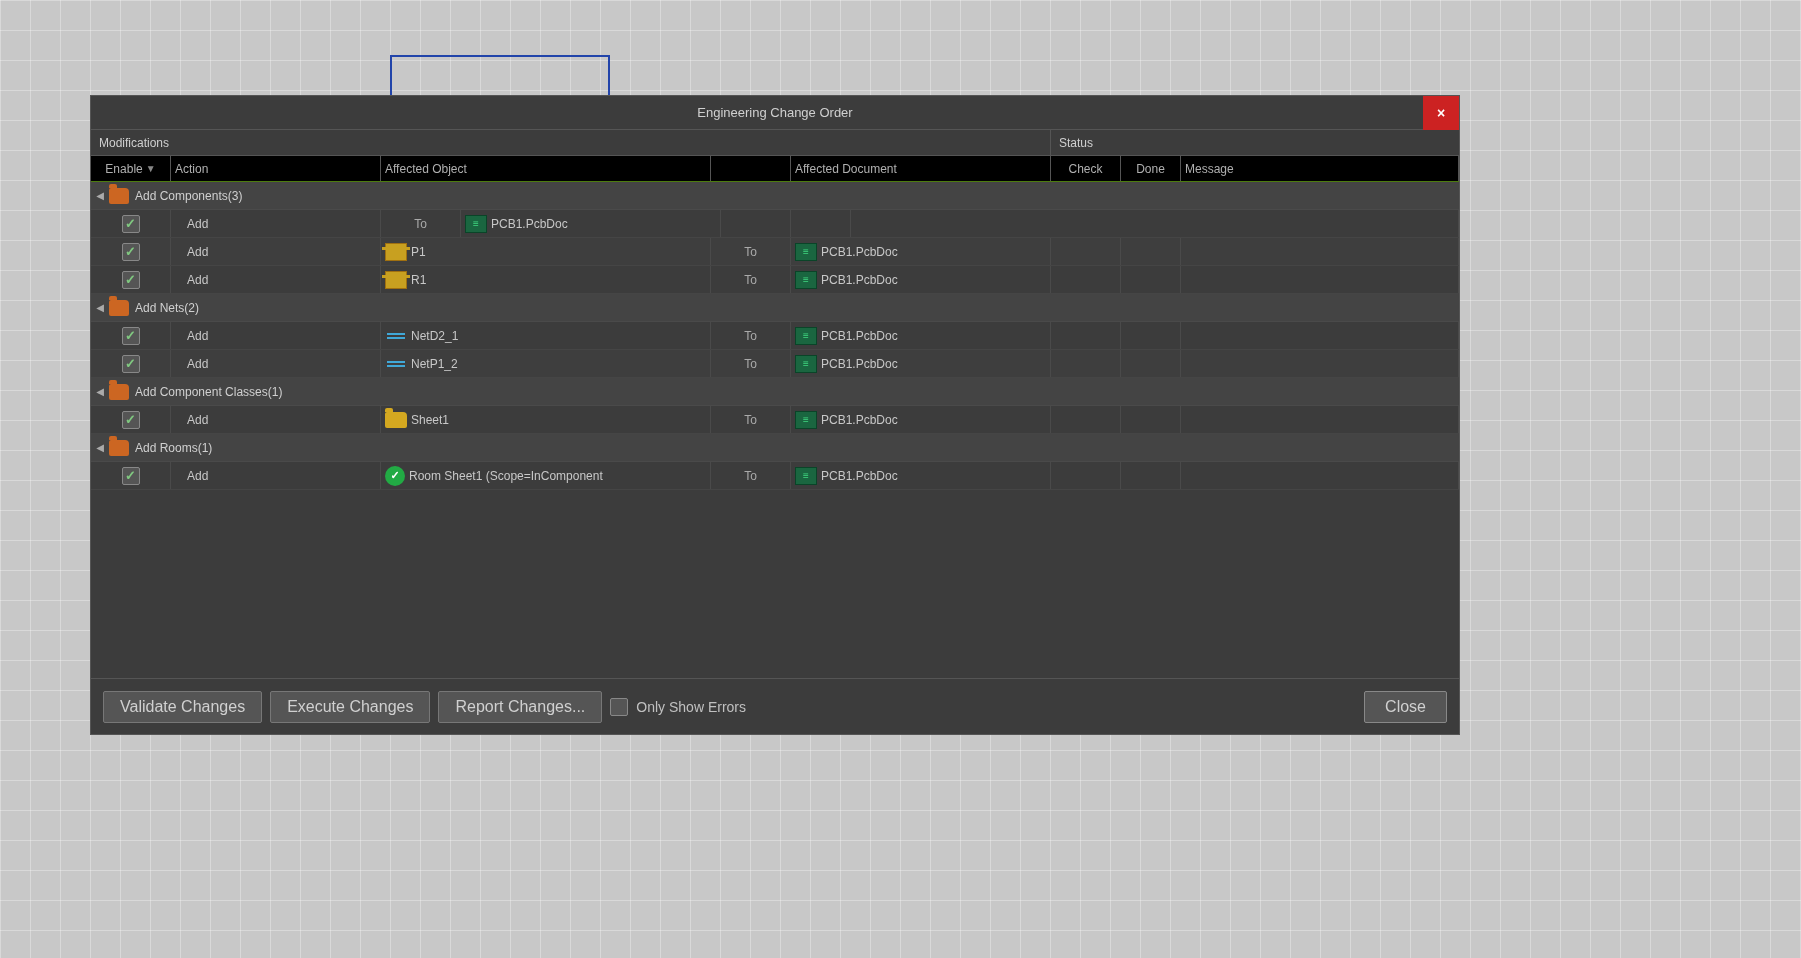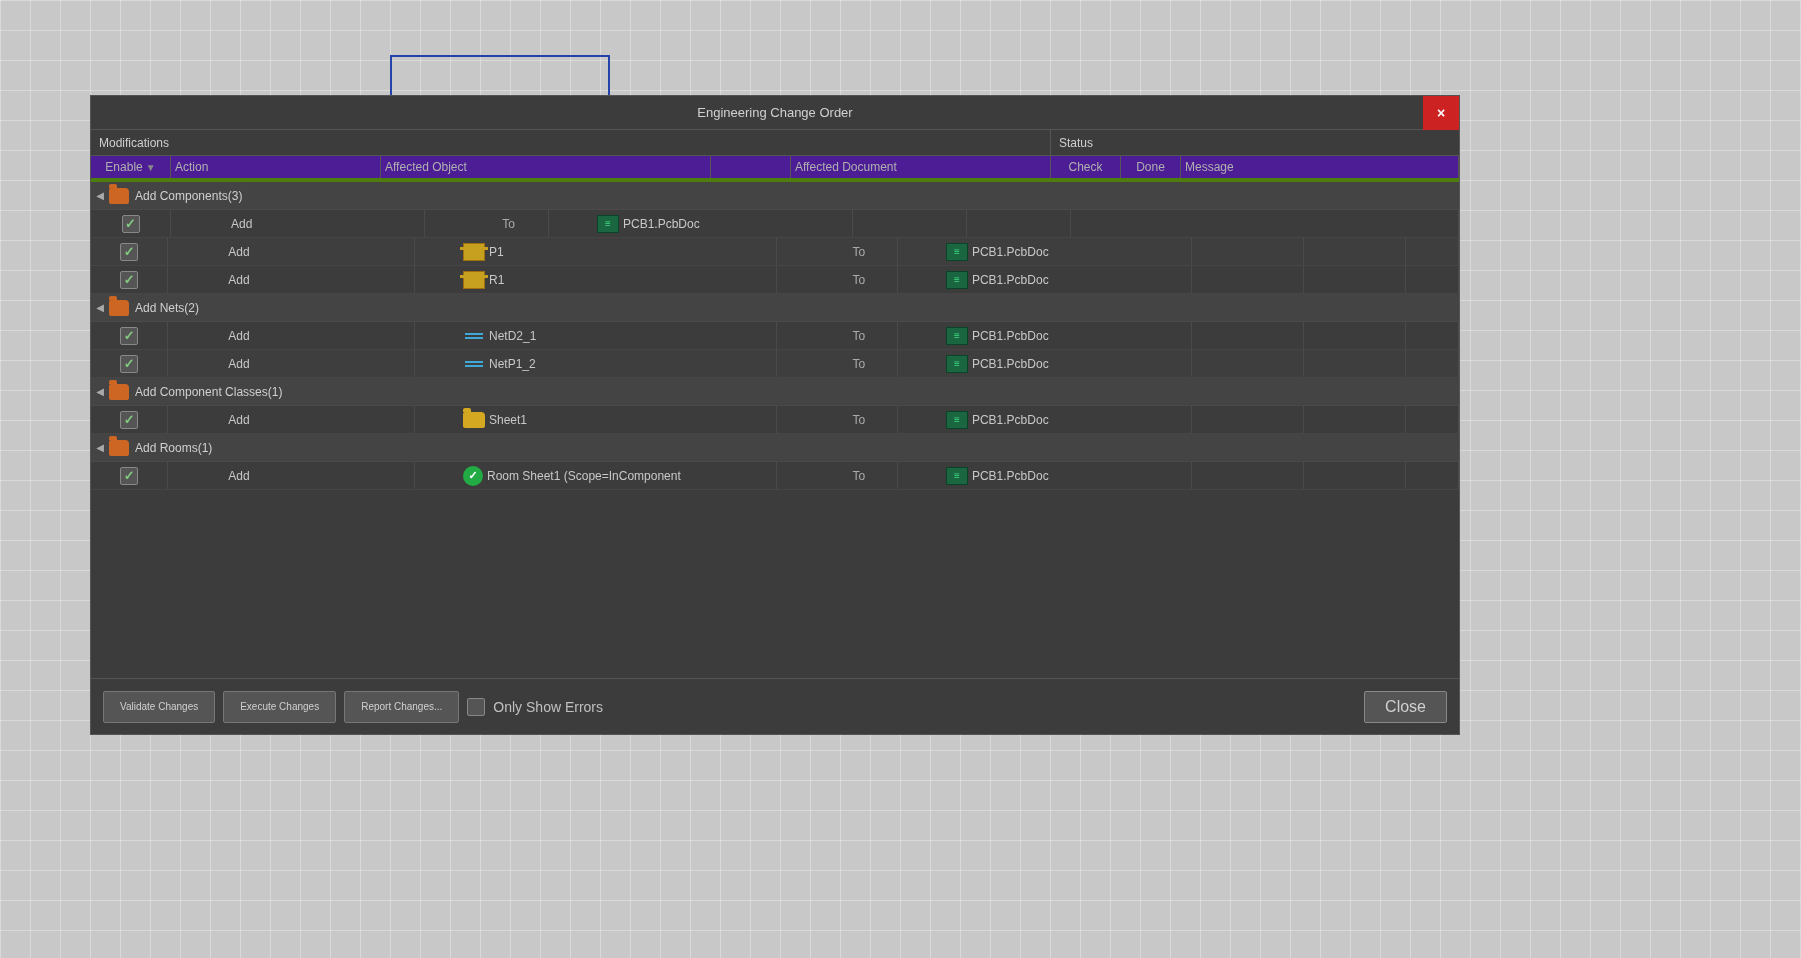--- a/index.html
+++ b/index.html
@@ -112,22 +112,22 @@
       align-items: center;
       padding: 0 8px;
       color: #d0d0d0;
       font-size: 12px;
       height: 100%;
     }
 
     .sub-header-row {
       display: flex;
       align-items: center;
-      background: #4c1d95;
-      border-bottom: 4px solid #4d7c0f;
+      background: #000000;
+      border-bottom: 1px solid #4d7c0f;
       height: 26px;
       flex-shrink: 0;
     }
 
     .sub-col {
       display: flex;
       align-items: center;
       height: 100%;
       color: #b0b0b0;
       font-size: 12px;
@@ -203,21 +203,20 @@
       font-size: 12px;
     }
 
     
     .data-row {
       display: flex;
       align-items: center;
       height: 28px;
       border-bottom: 1px solid #454545;
       background: #3c3c3c;
-      gap: 44px;
     }
 
     .data-row.alt { background: #3e3e3e; }
 
     .cell {
       display: flex;
       align-items: center;
       height: 100%;
       padding: 0 4px;
       color: #c8c8c8;
@@ -389,21 +388,21 @@
       gap: 8px;
       flex-shrink: 0;
     }
 
     .btn {
       height: 32px;
       padding: 0 16px;
       background: #555;
       border: 1px solid #777;
       color: #d0d0d0;
-      font-size: 10px;
+      font-size: 16px;
       cursor: pointer;
       border-radius: 2px;
       white-space: nowrap;
     }
 
     .checkbox-only-errors {
       width: 18px;
       height: 18px;
       border: 1px solid #888;
       background: #555;

